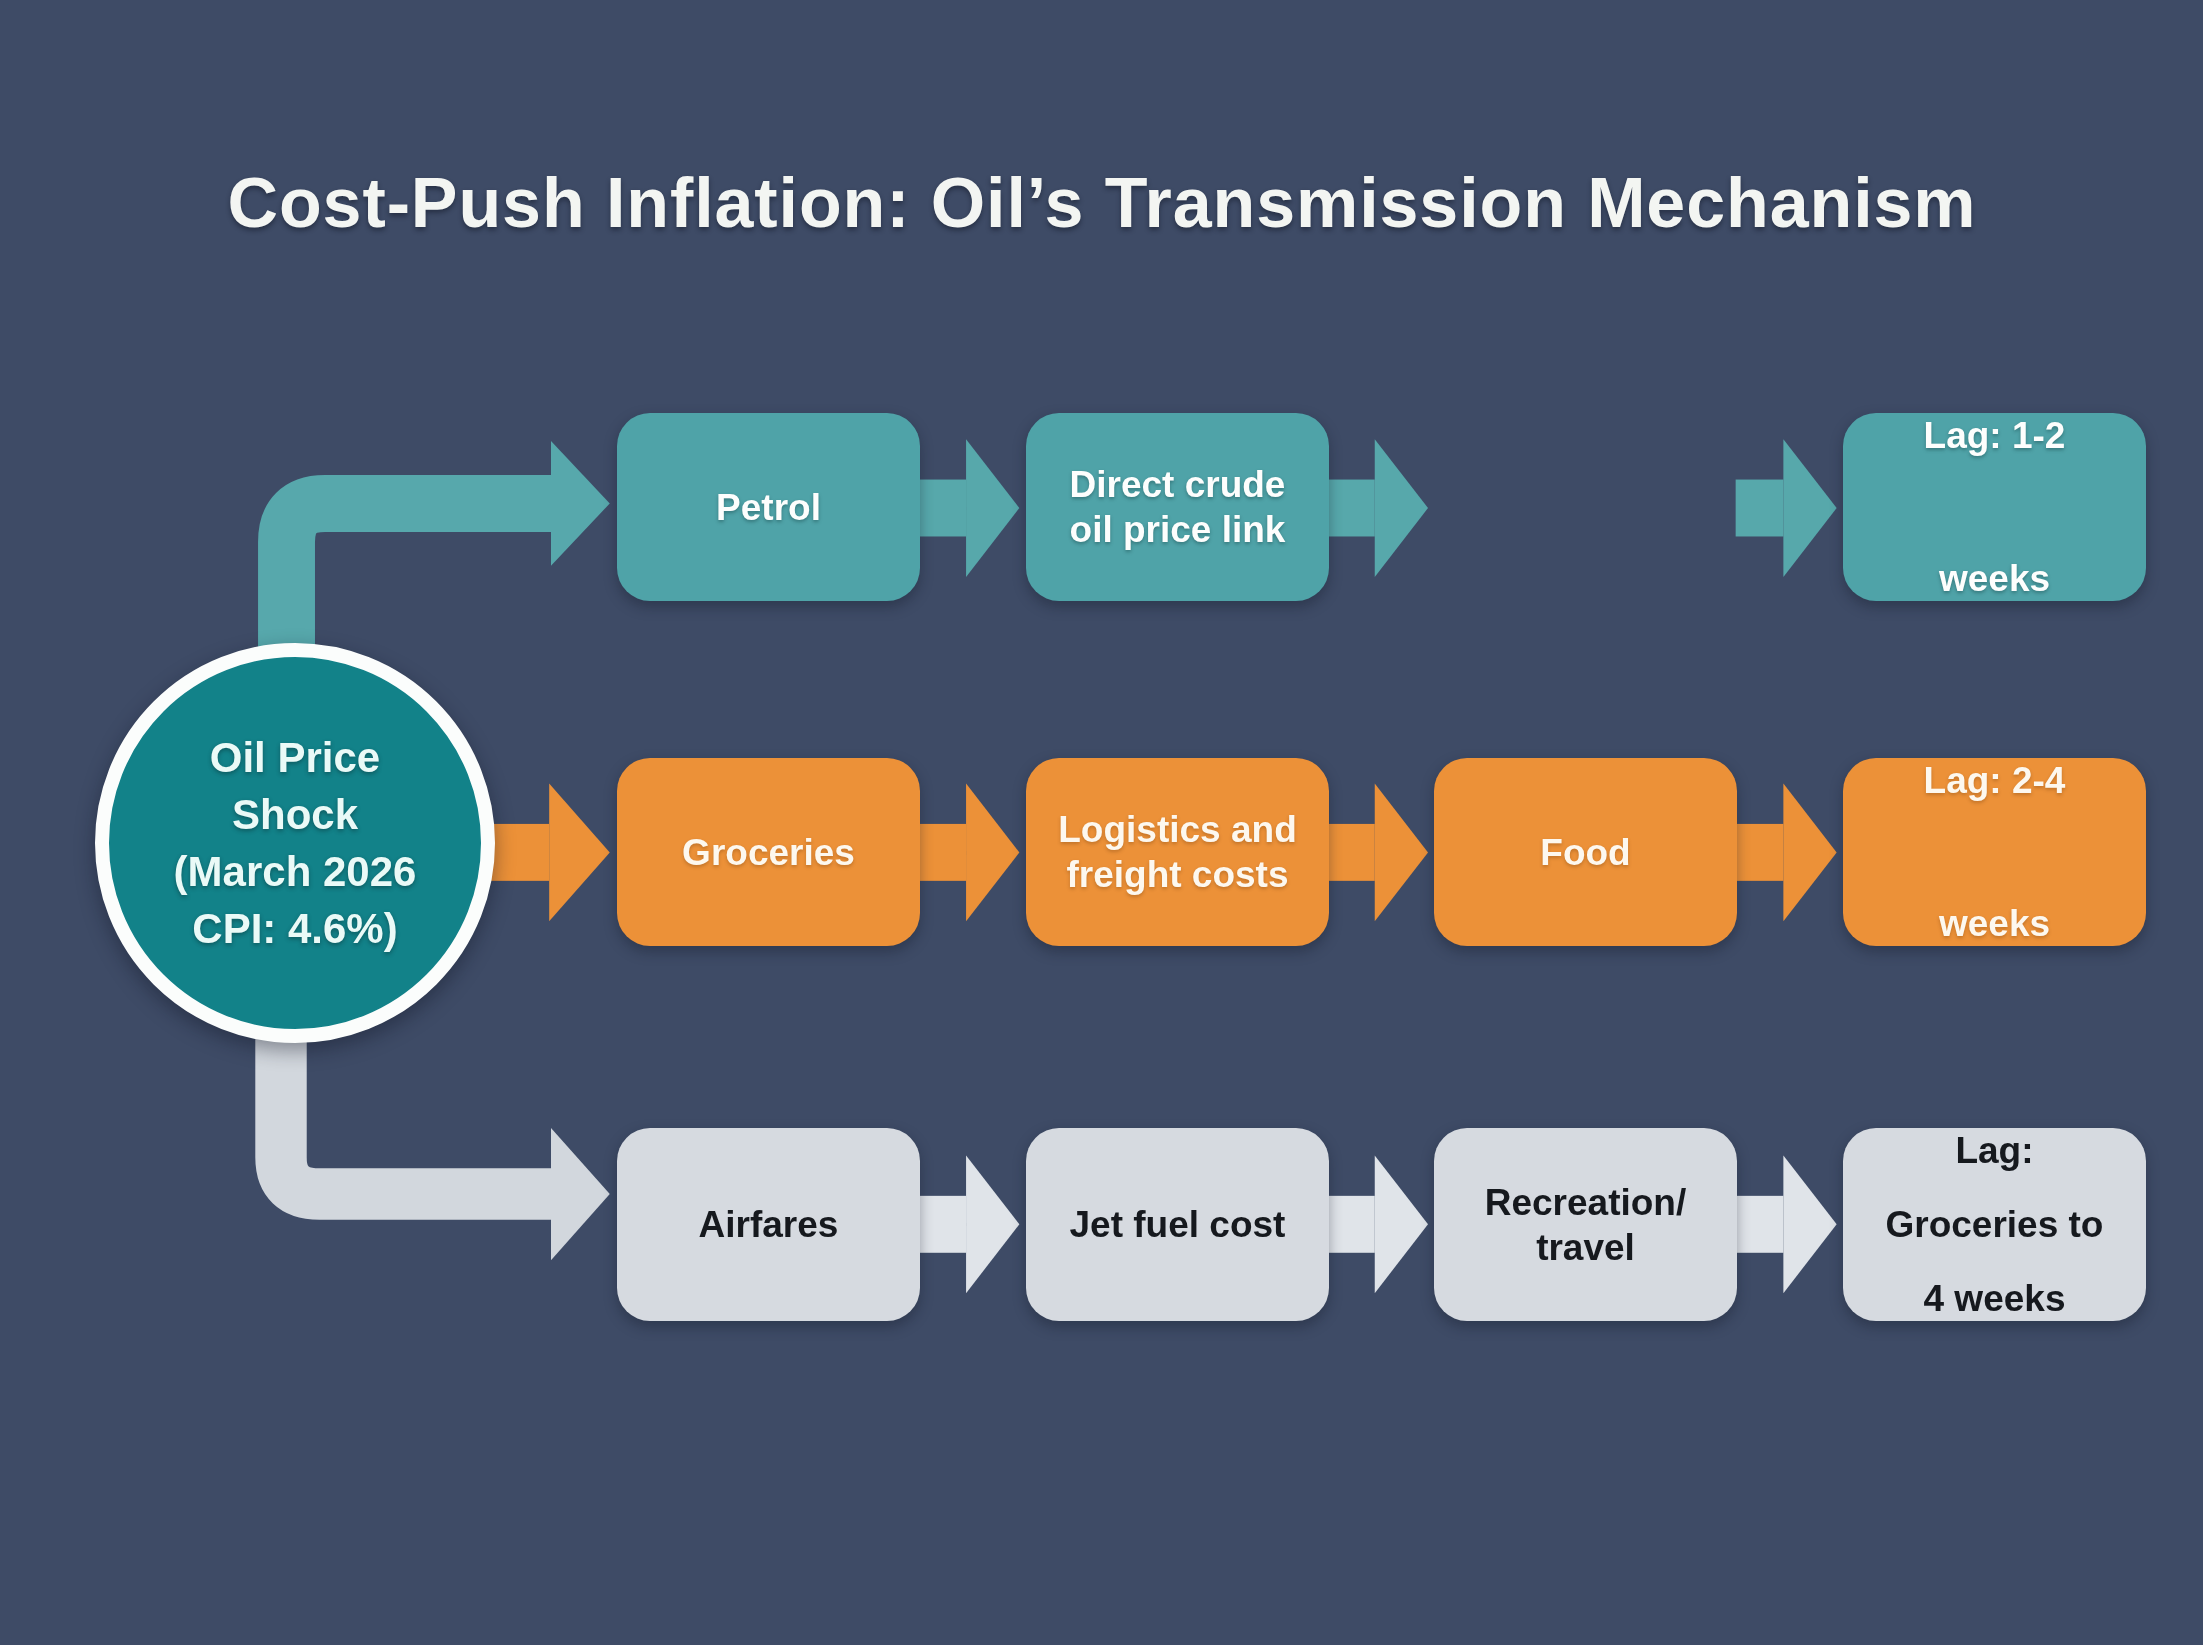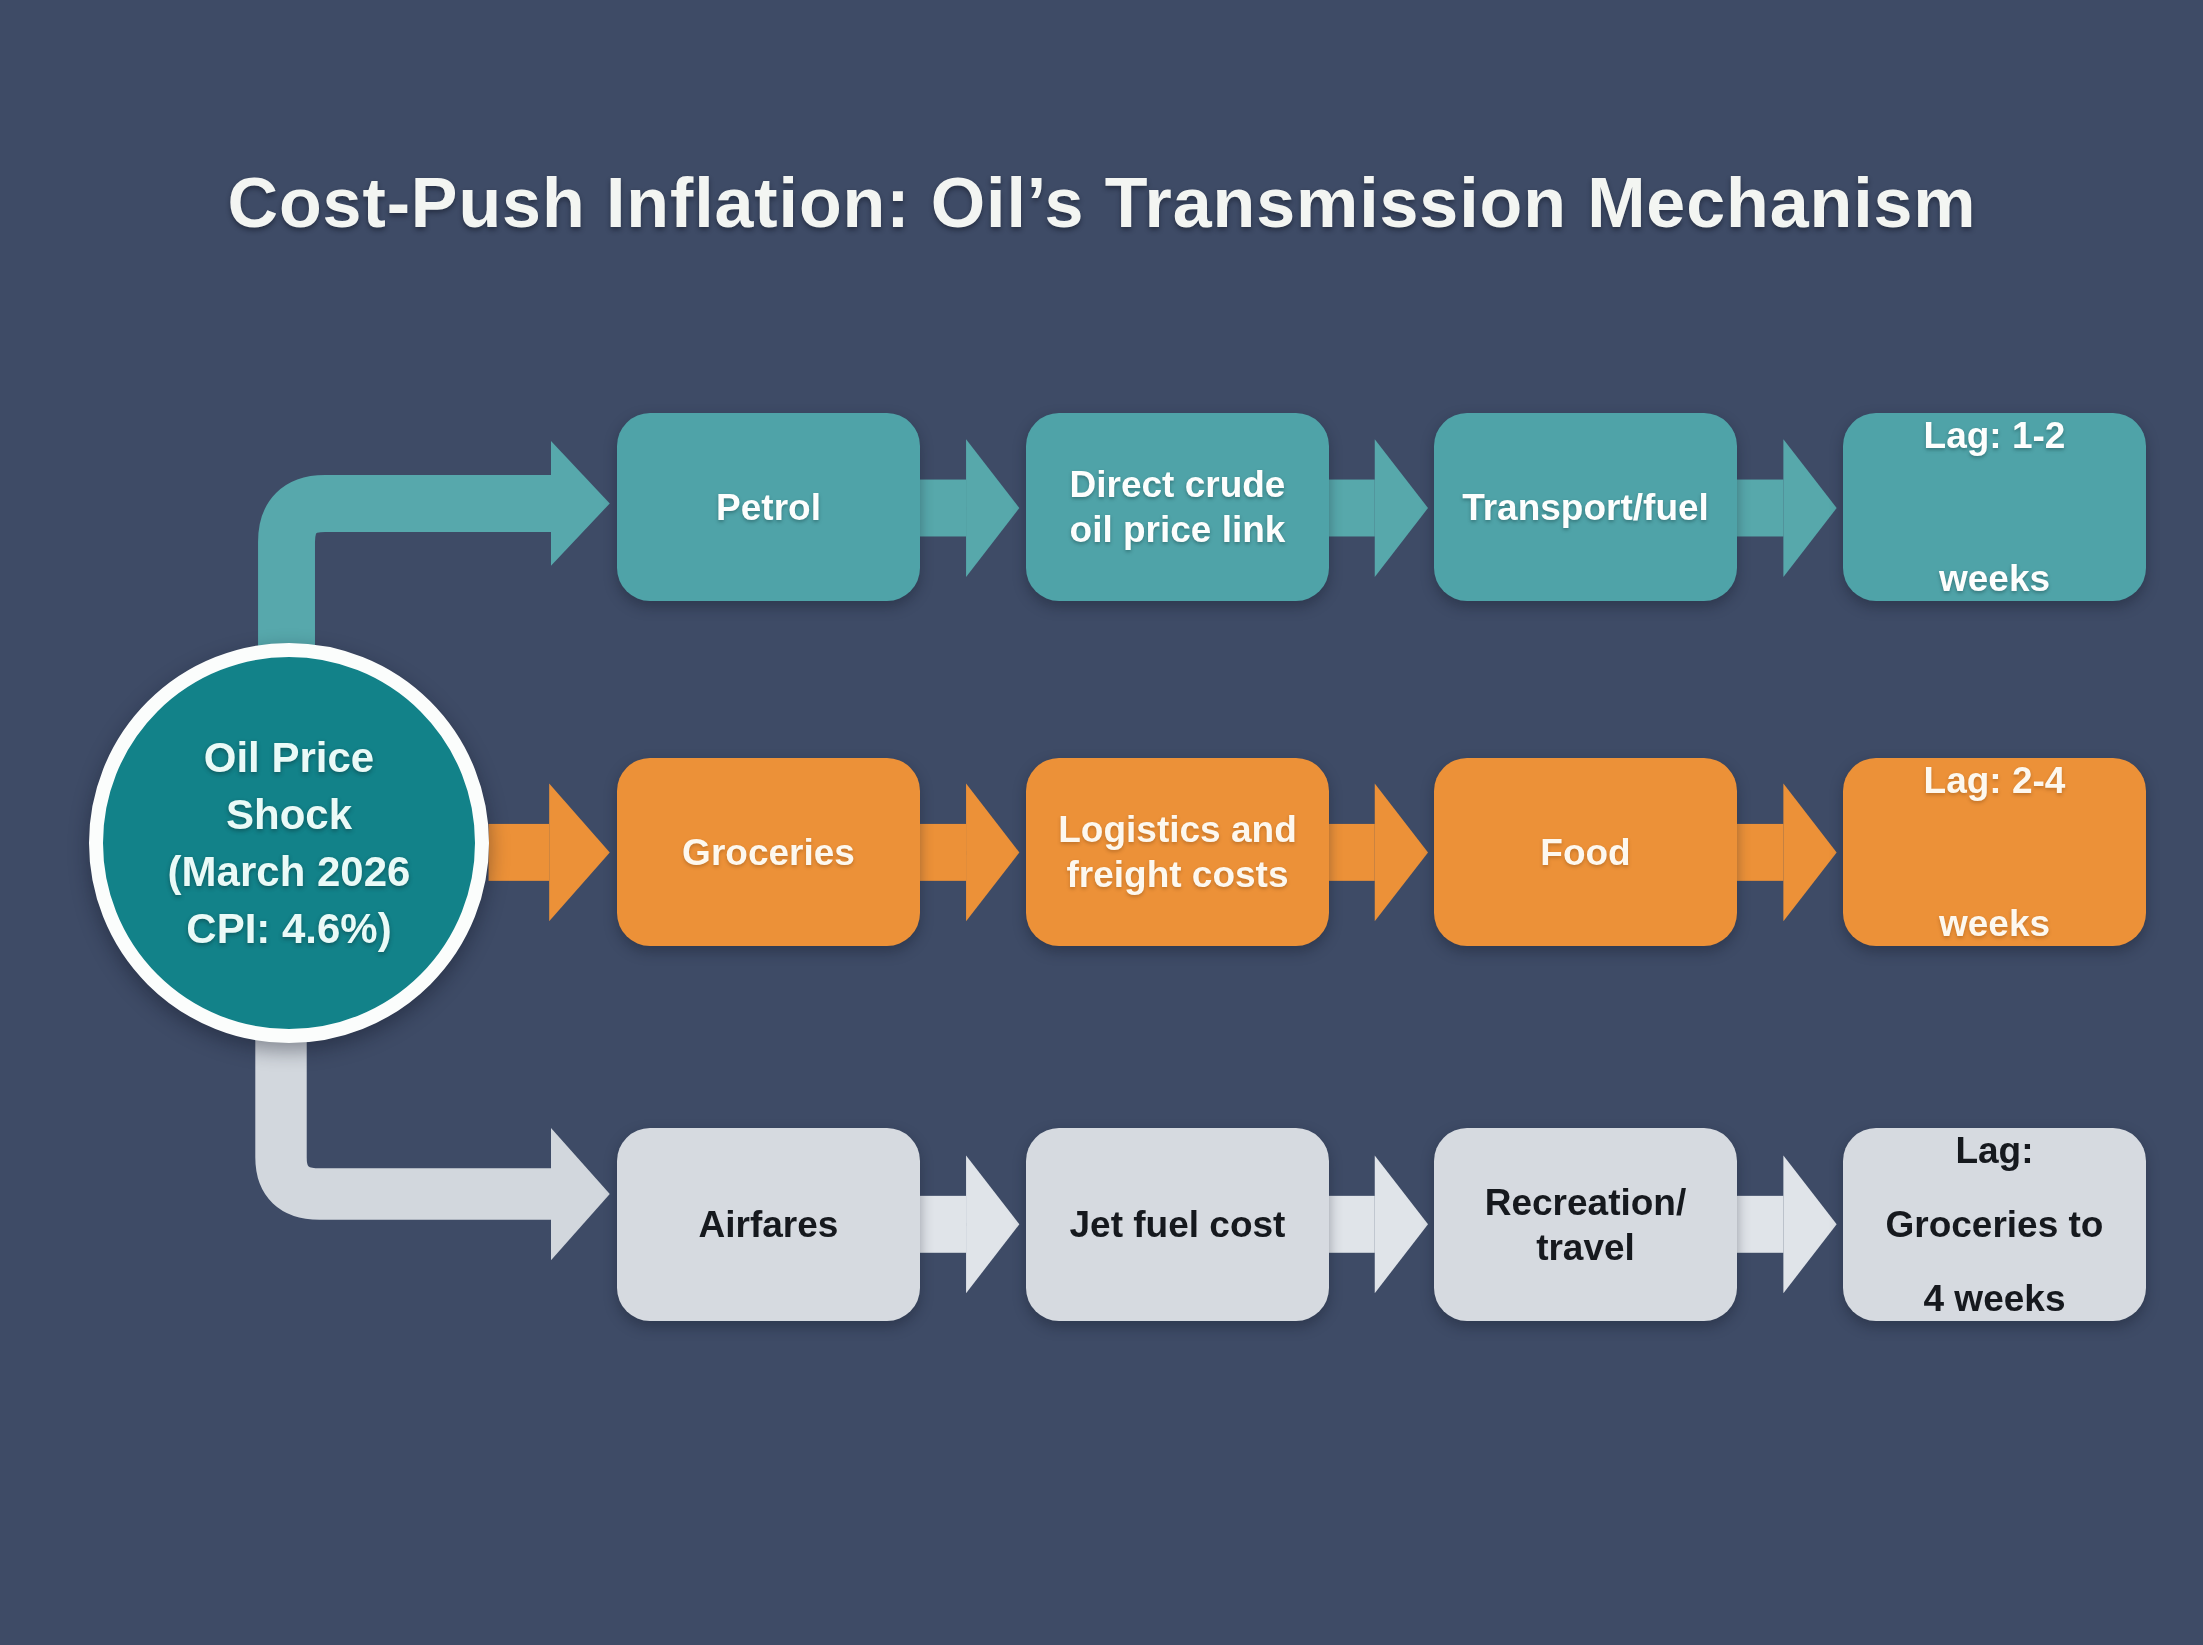--- a/index.html
+++ b/index.html
@@ -29,21 +29,21 @@
     color: #F3F5F2;
     text-shadow: 0 2.8px 5.5px rgba(10,16,28,0.45);
   }
   svg.connectors {
     position: absolute;
     left: 0;
     top: 0;
   }
   .node-circle {
     position: absolute;
-    left: 89px;
+    left: 95px;
     top: 643px;
     width: 400px;
     height: 400px;
     border-radius: 50%;
     background: #128289;
     border: 14.7px solid #FBFDFC;
     box-sizing: border-box;
     display: flex;
     align-items: center;
     justify-content: center;
@@ -138,23 +138,20 @@
     </div>
   </div>
 
   <div class="box teal row1 col2">
     <div>Direct crude</div>
     <div>oil price link</div>
   </div>
   <div class="box teal row1 col1">
     <div>Petrol</div>
   </div>
-  <div class="box teal row1 col3">
-    <div>Transport/fuel</div>
-  </div>
   <div class="box teal row1 col4">
     <div>Lag: 1-2</div>
     <div>weeks</div>
   </div>
 
   <div class="box orange row2 col1">
     <div>Groceries</div>
   </div>
   <div class="box orange row2 col2">
     <div>Logistics and</div>

